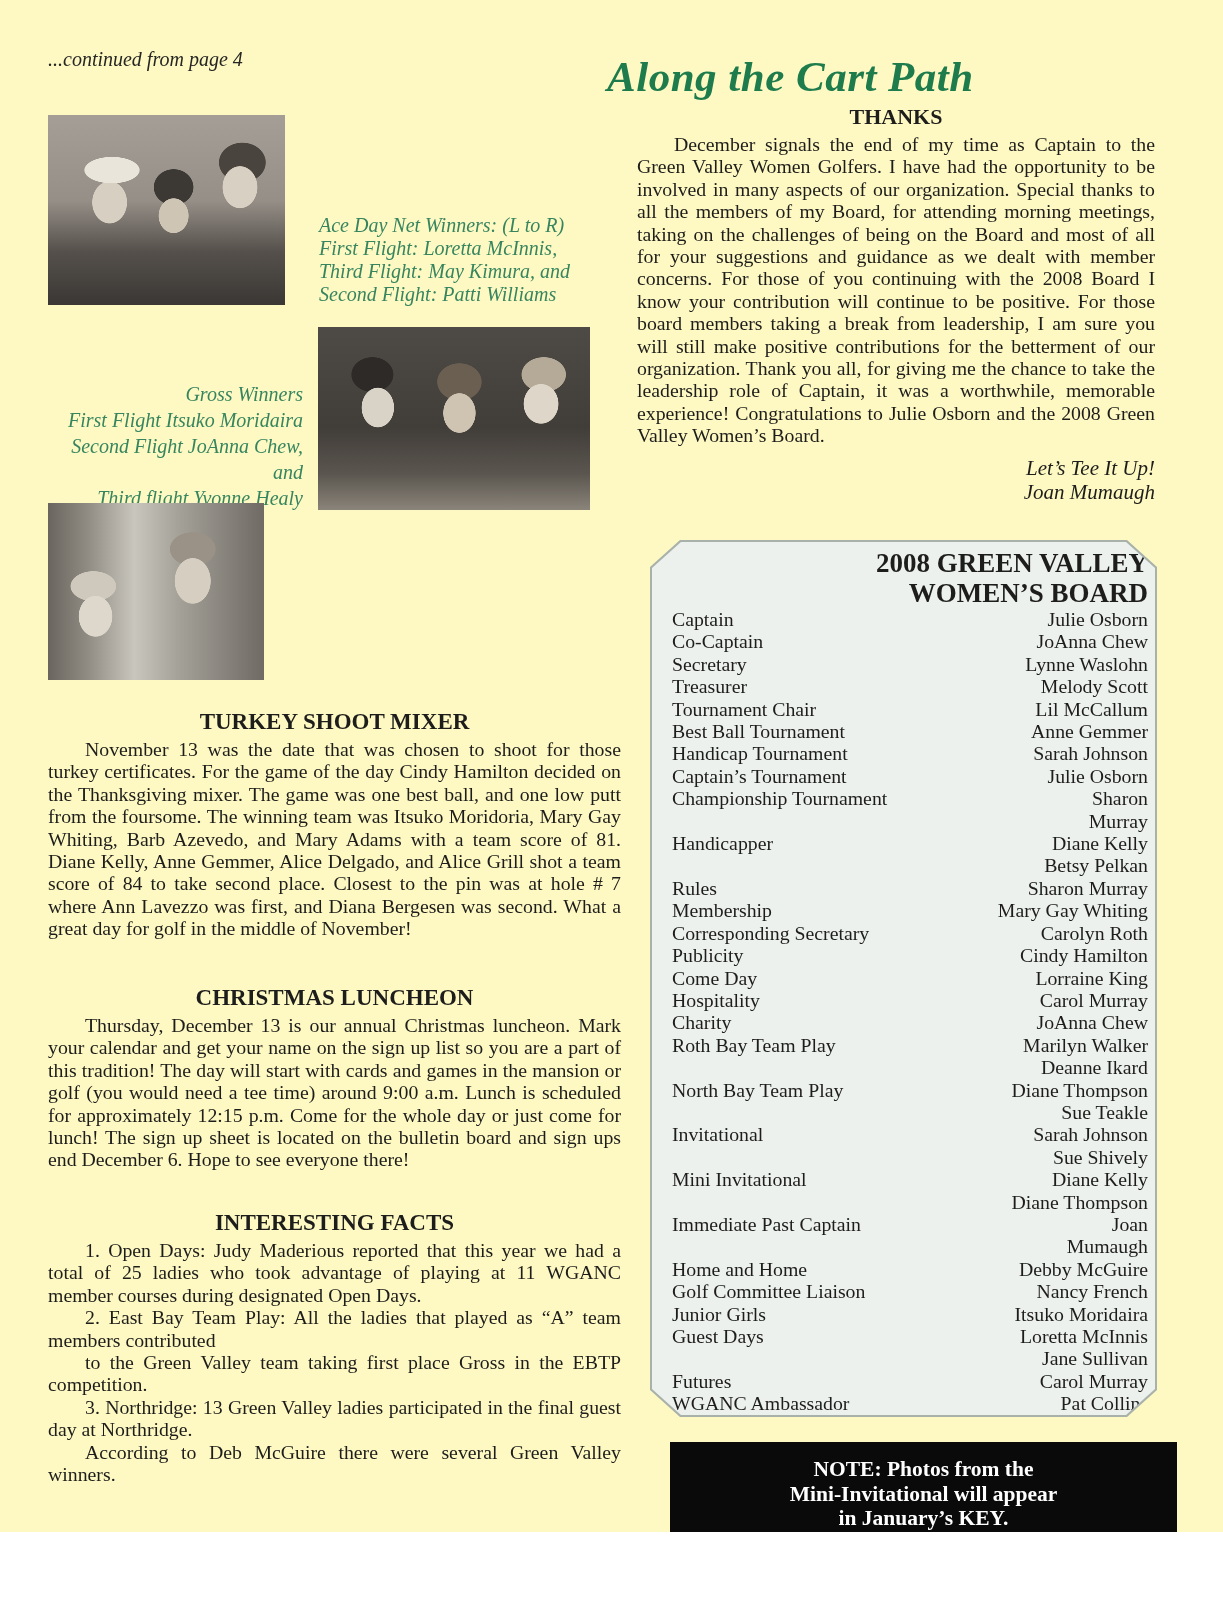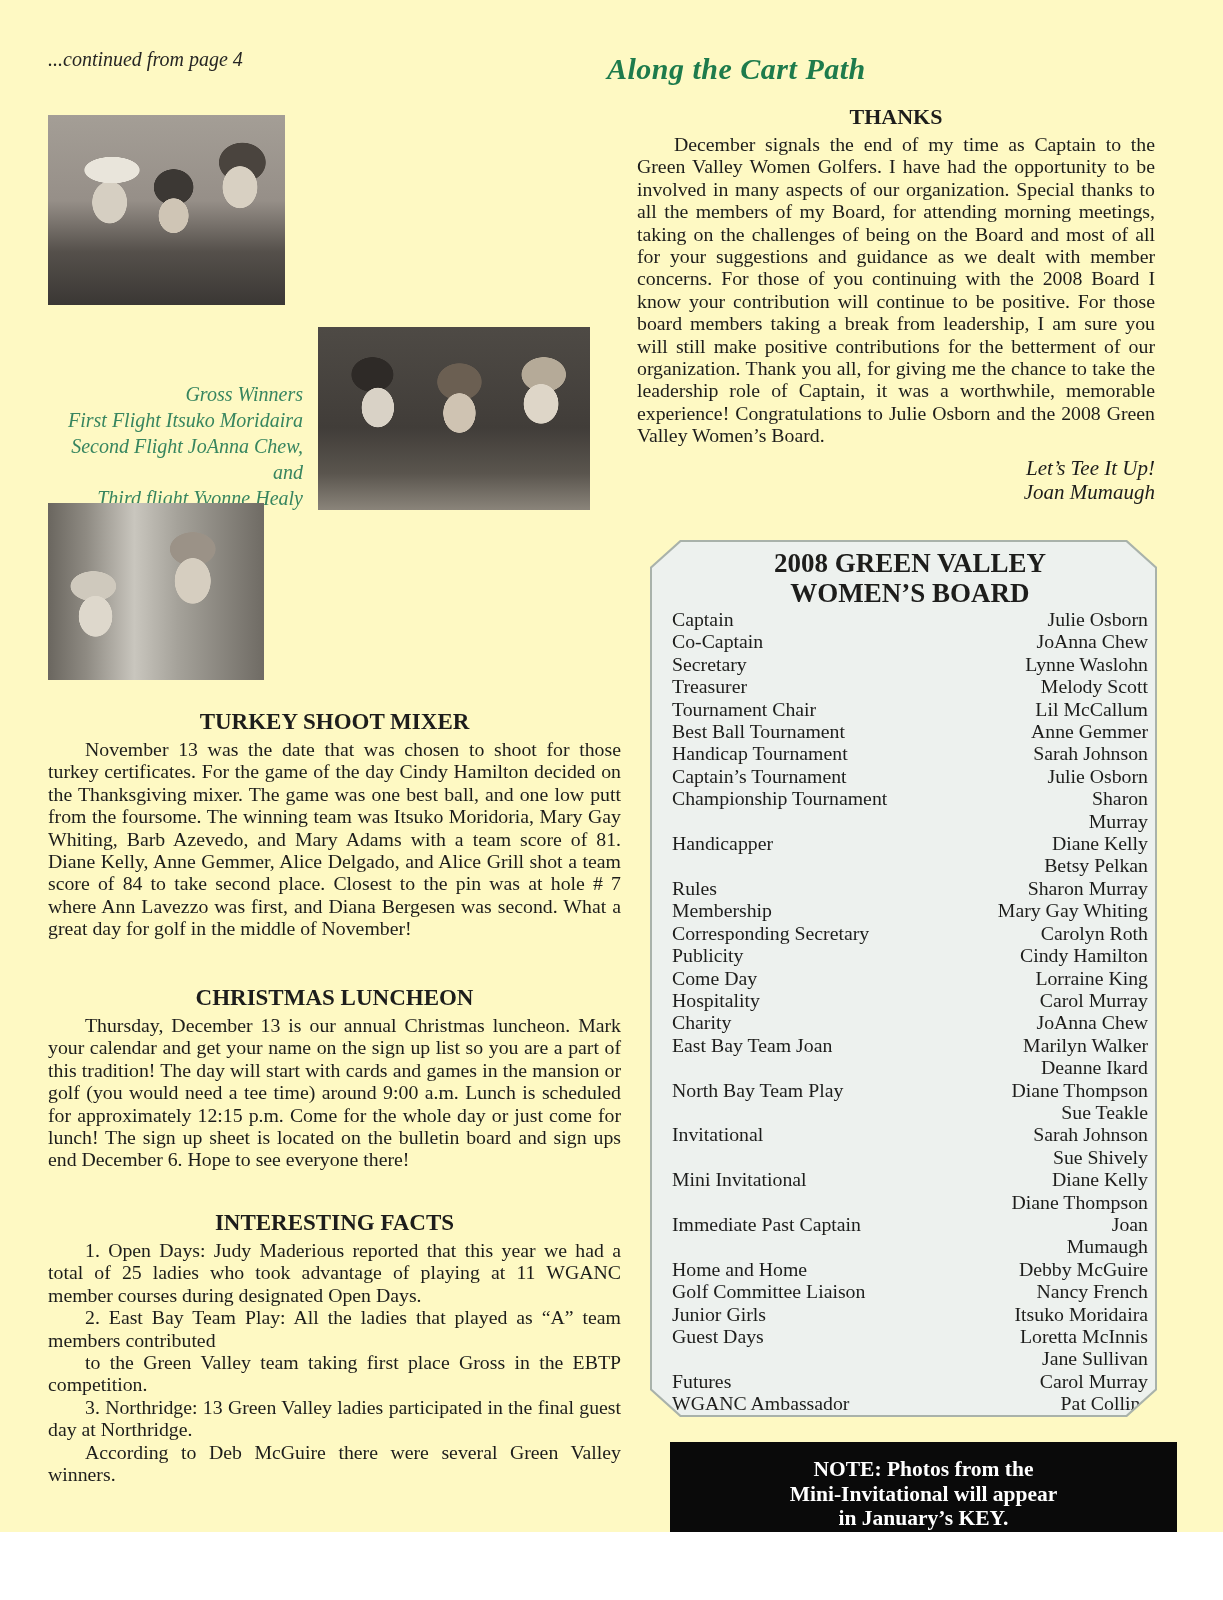--- a/index.html
+++ b/index.html
@@ -11,21 +11,21 @@
   }
   html,body{margin:0;padding:0;background:#ffffff;}
   .page{
     position:relative;width:1223px;height:1532px;background:#fef9c3;
     font-family:"Liberation Serif","DejaVu Serif",serif;color:var(--ink);
     overflow:hidden;
     padding-left:16px;
   }
   .continued{position:absolute;left:48px;top:48px;font-style:italic;font-size:20px;color:#262624;}
   .main-title{
-    position:absolute;left:607px;top:52px;font-size:30px;font-weight:bold;font-style:italic;
+    position:absolute;left:607px;top:52px;font-size:43px;font-weight:bold;font-style:italic;
     color:var(--green);letter-spacing:.5px;
   }
   
   .photo{position:absolute;background-color:#8a8680;}
   .photo1{
     left:48px;top:115px;width:237px;height:190px;
     background:
       radial-gradient(ellipse 46px 22px at 27% 29%, #e9e5db 59%, rgba(0,0,0,0) 61%),
       radial-gradient(ellipse 29px 35px at 26% 46%, #d6cfc2 59%, rgba(0,0,0,0) 61%),
       radial-gradient(ellipse 25px 29px at 53% 53%, #cfc5b5 59%, rgba(0,0,0,0) 61%),
@@ -73,41 +73,47 @@
 
   .board-outer{
     position:absolute;left:650px;top:540px;width:507px;height:877px;background:var(--boardedge);
     clip-path:polygon(30px 0,calc(100% - 30px) 0,100% 27px,100% calc(100% - 27px),calc(100% - 30px) 100%,30px 100%,0 calc(100% - 27px),0 27px);
   }
   .board-inner{
     position:absolute;inset:2px;background:var(--boardbg);box-sizing:border-box;
     clip-path:polygon(29px 0,calc(100% - 29px) 0,100% 26px,100% calc(100% - 26px),calc(100% - 29px) 100%,29px 100%,0 calc(100% - 26px),0 26px);
     padding:6px 7px 0 20px;
   }
-  .btitle{text-align:center;font-weight:bold;font-size:27px;line-height:30px;}
+  .btitle{text-align:right;font-weight:bold;font-size:27px;line-height:30px;}
   .brow{display:flex;justify-content:space-between;font-size:19.8px;line-height:22.4px;}
   .brole{white-space:nowrap;}
   .bname{white-space:nowrap;text-align:right;}
 
   .note-box{
     position:absolute;left:670px;top:1442px;width:507px;height:104px;background:#0a0a0a;color:#ffffff;
     display:flex;flex-direction:column;justify-content:center;text-align:center;
     font-weight:bold;font-size:21.5px;line-height:24.5px;
   }
   .pageno{position:absolute;left:0;top:1556px;width:1223px;text-align:center;color:var(--capgreen);font-style:italic;font-size:18px;}
 </style>
 </head>
 <body>
 
 <div class="page">
 
   <div class="continued">...continued from page 4</div>
   <div class="main-title">Along the Cart Path</div>
 
   <div class="photo photo1"></div>
+  <div class="cap cap1">
+    <div>Ace Day Net Winners: (L to R)</div>
+    <div>First Flight: Loretta McInnis,</div>
+    <div>Third Flight: May Kimura, and</div>
+    <div>Second Flight: Patti Williams</div>
+  </div>
 
   <div class="photo photo2"></div>
   <div class="cap cap2">
     <div>Gross Winners</div>
     <div>First Flight Itsuko Moridaira</div>
     <div>Second Flight JoAnna Chew, and</div>
     <div>Third flight Yvonne Healy</div>
   </div>
 
   <div class="photo photo3"></div>
@@ -223,21 +229,21 @@
           </div>
           <div class="brow">
             <span class="brole">Hospitality</span>
             <span class="bname">Carol Murray</span>
           </div>
           <div class="brow">
             <span class="brole">Charity</span>
             <span class="bname">JoAnna Chew</span>
           </div>
           <div class="brow">
-            <span class="brole">East Bay Team Joan</span>
+            <span class="brole">Roth Bay Team Play</span>
             <span class="bname">Marilyn Walker</span>
           </div>
           <div class="brow">
             <span class="brole"></span>
             <span class="bname">Deanne Ikard</span>
           </div>
           <div class="brow">
             <span class="brole">North Bay Team Play</span>
             <span class="bname">Diane Thompson</span>
           </div>

